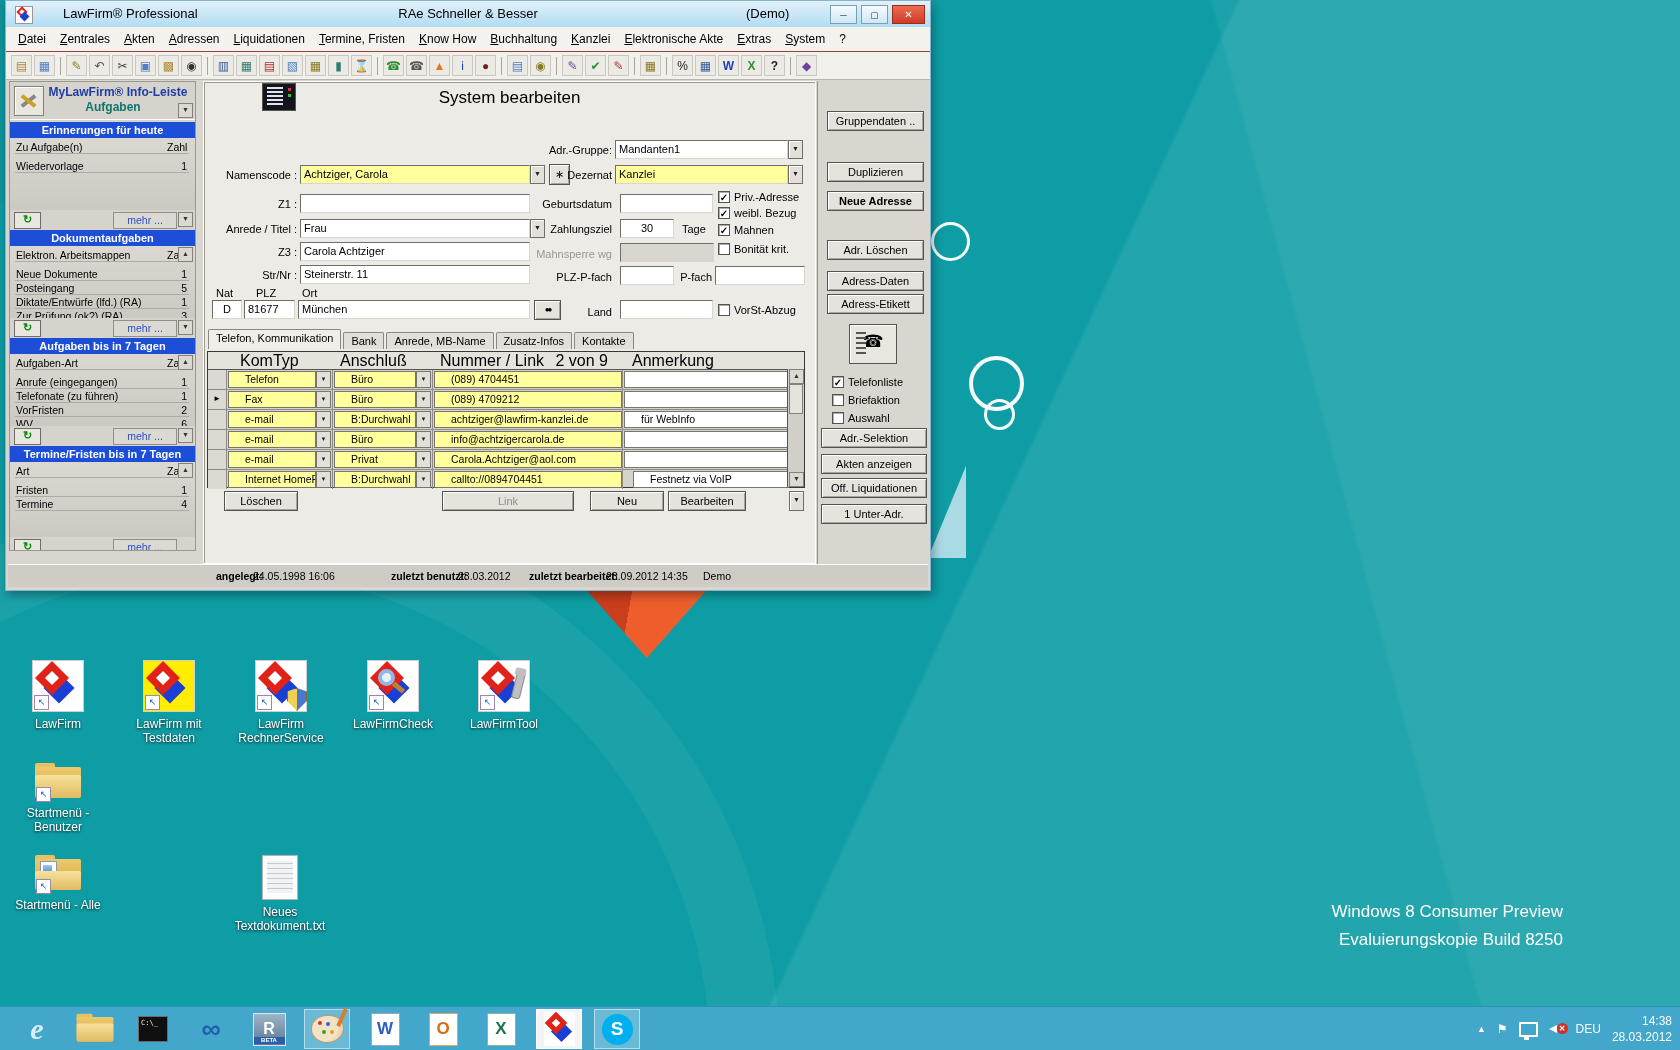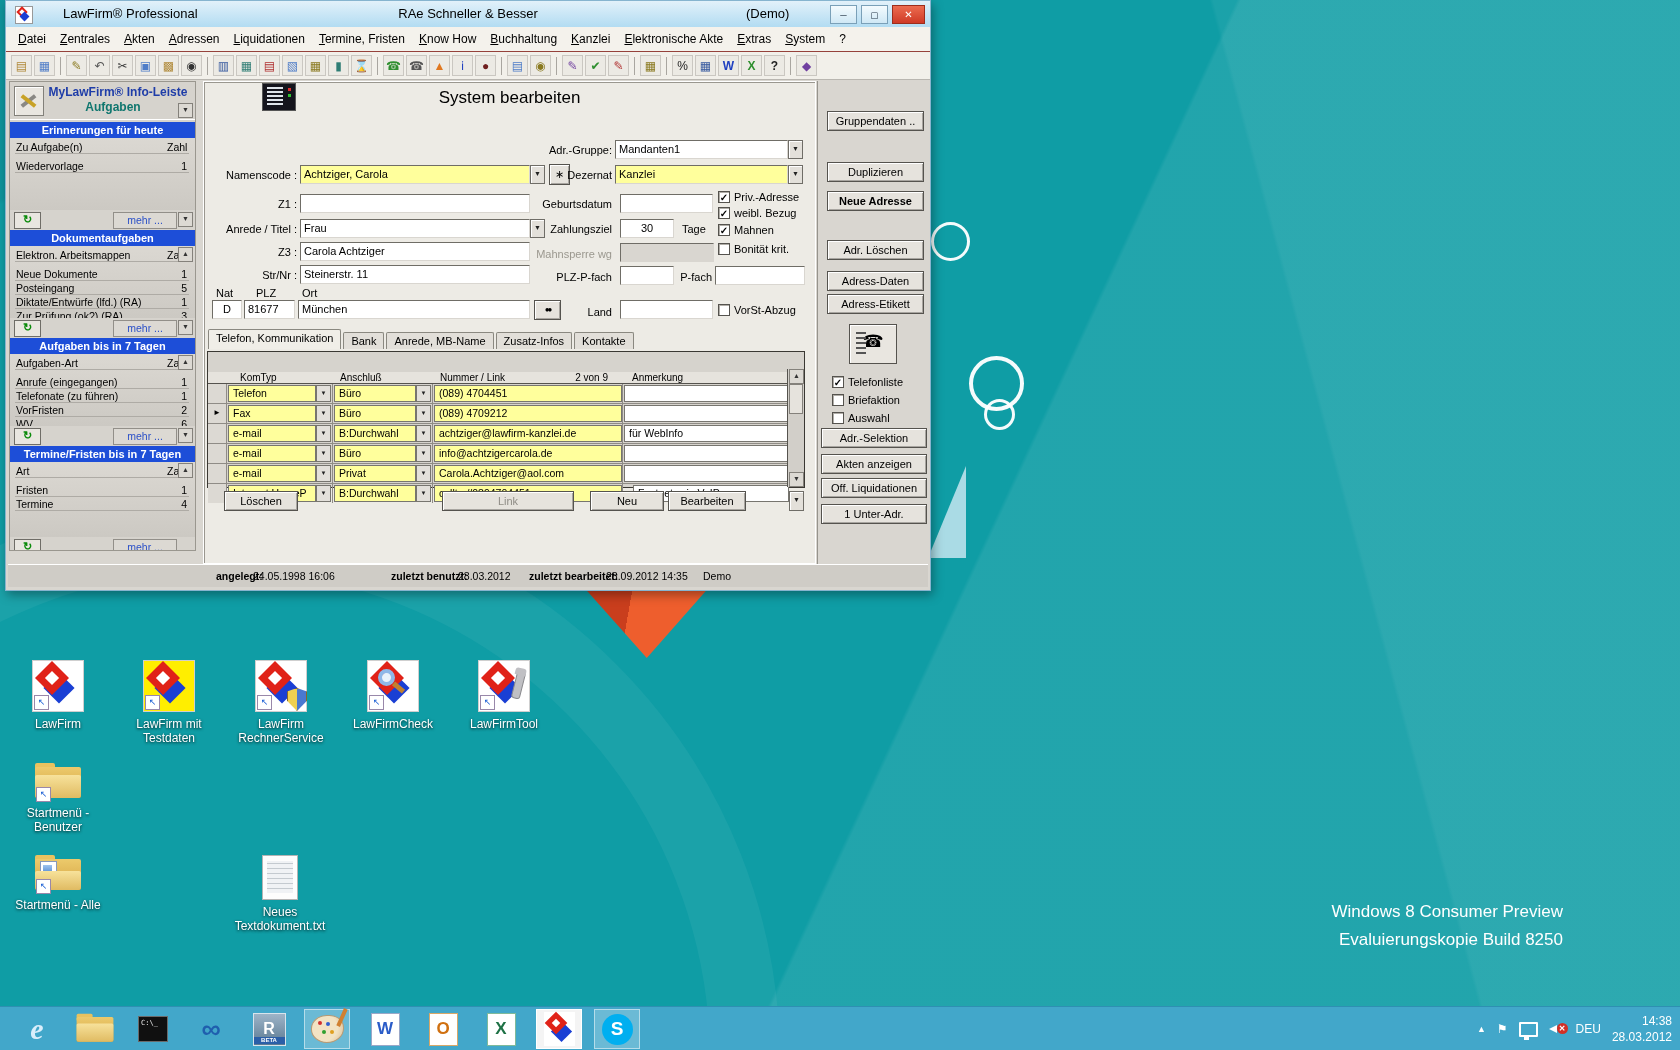--- a/index.html
+++ b/index.html
@@ -93,30 +93,30 @@
         inset -1px -1px 0 #a8a5a0;box-sizing:border-box;text-align:center;font-size:11px;}
   .cb{position:absolute;display:flex;align-items:center;gap:4px;font-size:11px;white-space:nowrap;}
   .cb .box{width:12px;height:12px;background:#fff;border:1px solid #55534e;box-shadow:inset 1px 1px 0 #b0ada7;
            font-size:10px;font-weight:bold;line-height:11px;text-align:center;box-sizing:border-box;}
   .tabs{position:absolute;left:4px;top:246px;display:flex;gap:2px;align-items:flex-end;height:21px;}
   .tab{border:1px solid #8a8880;border-bottom:none;background:#e2dfd9;padding:2px 7px;font-size:11px;
        border-radius:2px 2px 0 0;white-space:nowrap;}
   .tab.active{background:#f0eee8;padding-bottom:5px;}
   .ktable{position:absolute;left:3px;top:269px;width:598px;height:137px;border:1px solid #3a3833;
           background:#d6d3cd;box-sizing:border-box;display:flex;flex-direction:column;}
-  .khead{height:17px;display:flex;background:#e6e3dd;border-bottom:1px solid #55534e;font-size:10px;
-         align-items:center;margin-top:20px;}
+  .khead{height:17px;display:flex;background:#e6e3dd;border-bottom:1px solid #55534e;font-size:16px;
+         align-items:center;}
   .khead span{white-space:nowrap;}
   .krow{display:flex;height:19.6px;border-bottom:1px solid #8f8c86;}
   .csel{width:18px;border-right:1px solid #8f8c86;background:#dcd9d3;text-align:center;font-size:8px;
         line-height:18px;flex:none;}
   .cell{display:flex;border-right:1px solid #8f8c86;box-sizing:border-box;}
   .c1{width:106px;flex:none;}.c2{width:100px;flex:none;}.c3{width:190px;flex:none;}.c4{flex:1;border-right:none;}
   .cfield{flex:1;background:#ffff9c;border:1px solid #77756f;margin:1px 0 1px 1px;font-size:10.5px;
-          line-height:15px;padding:0 4px;overflow:hidden;white-space:nowrap;}
+          line-height:15px;padding:0 16px;overflow:hidden;white-space:nowrap;}
   .cfield.w{background:#fff;margin-right:1px;}
   .cdd{width:13px;flex:none;background:#e3e0da;border:1px solid #77756f;margin:1px 1px 1px 0;position:relative;}
   .cdd::after{content:"▼";position:absolute;inset:0;font-size:6px;line-height:15px;text-align:center;color:#222;}
   .kscroll{width:16px;flex:none;background:#d2cfc9;border-left:1px solid #55534e;position:relative;}
   .kscroll .thumb{position:absolute;left:1px;right:1px;top:15px;height:28px;background:#e6e3dd;border:1px solid #84817b;}
   .statusbar{position:absolute;left:2px;right:2px;top:563px;height:22px;background:#cfccc6;
              border-top:1px solid #fff;font-size:10.5px;}
   .statusbar span{position:absolute;top:5px;white-space:nowrap;}
   .statusbar .b{font-weight:bold;}
   

